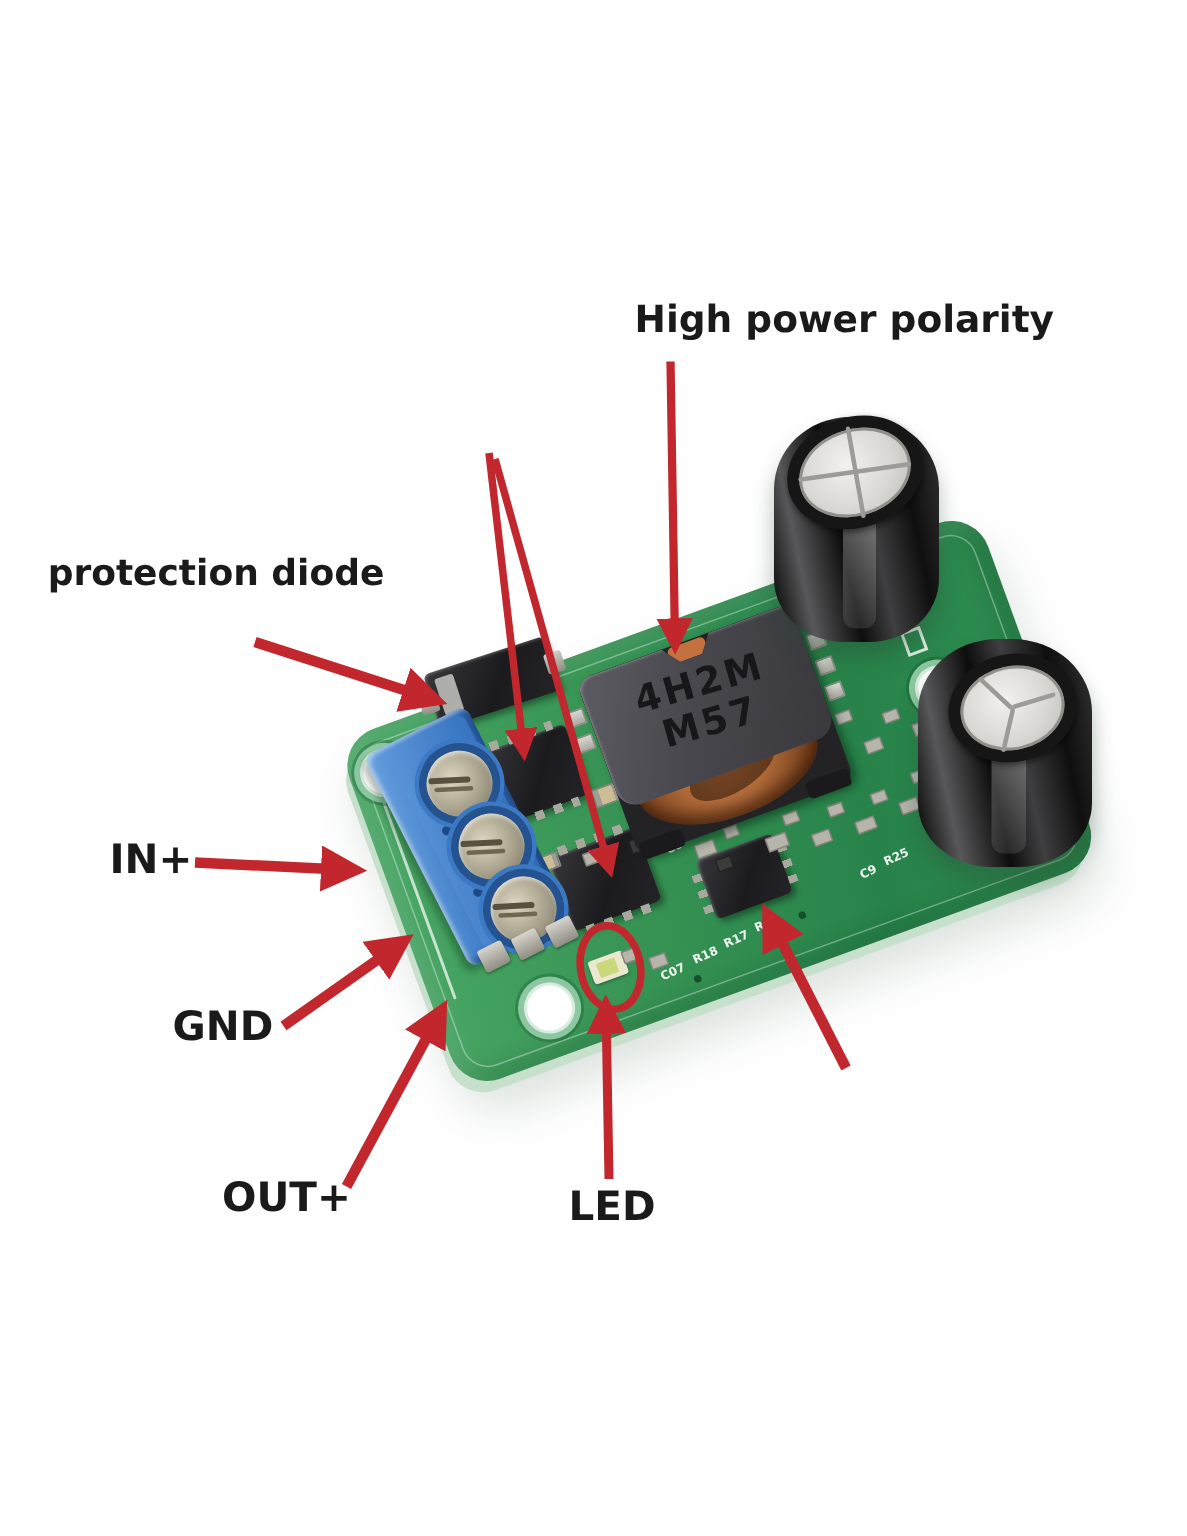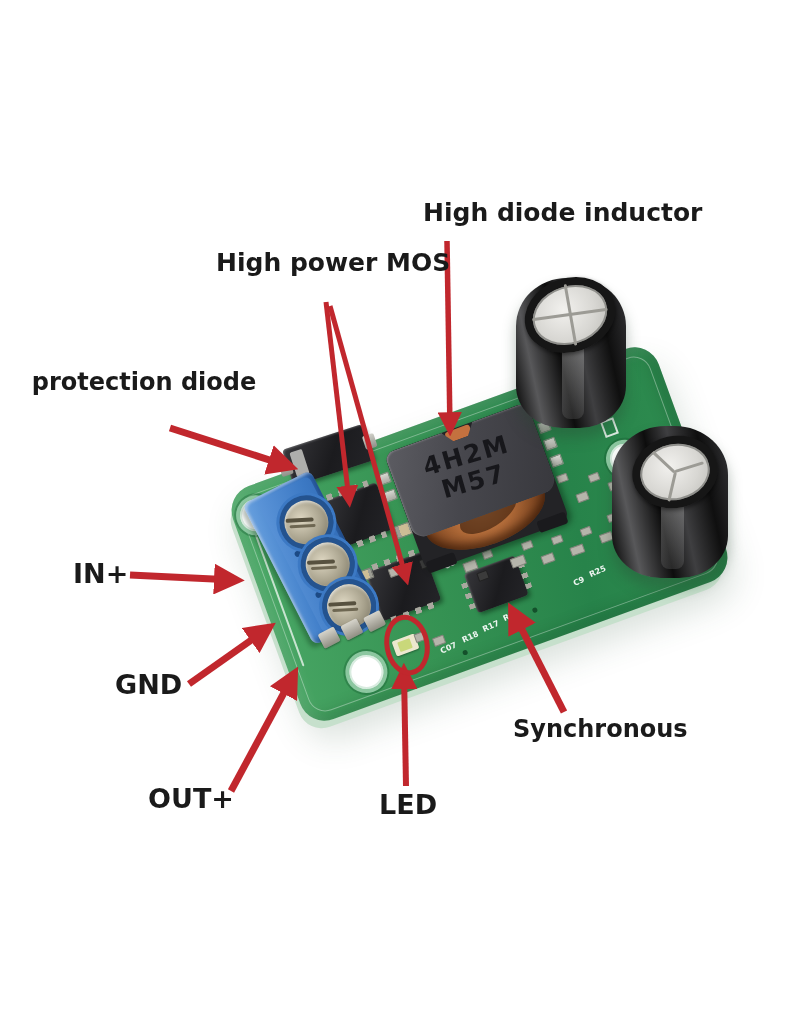--- a/index.html
+++ b/index.html
@@ -249,26 +249,24 @@
     <line x1="330" y1="306" x2="406" y2="578" stroke="#c1272d" stroke-width="5" marker-end="url(#ah)"></line>
     <line x1="170" y1="428" x2="288" y2="466" stroke="#c1272d" stroke-width="7" marker-end="url(#ah)"></line>
     <line x1="130" y1="575" x2="234" y2="580" stroke="#c1272d" stroke-width="7" marker-end="url(#ah)"></line>
     <line x1="189" y1="684" x2="267" y2="629" stroke="#c1272d" stroke-width="7" marker-end="url(#ah)"></line>
     <line x1="231" y1="791" x2="293" y2="676" stroke="#c1272d" stroke-width="7" marker-end="url(#ah)"></line>
     <line x1="406" y1="786" x2="404" y2="672" stroke="#c1272d" stroke-width="6" marker-end="url(#ah)"></line>
     <line x1="564" y1="712" x2="513" y2="612" stroke="#c1272d" stroke-width="7" marker-end="url(#ah)"></line>
     <ellipse cx="407" cy="645" rx="20" ry="28" fill="none" stroke="#c1272d" stroke-width="5" transform="rotate(-10 407 645)"></ellipse>
   </svg>
 
-  <div class="lbl" style="left:423px;top:198px;font-size:25px;">High diode inductor</div>
-  <div class="lbl" style="left:216px;top:248px;font-size:25px;">High power MOS</div>
+  <div class="lbl" style="left:423px;top:198px;font-size:25px;">High power polarity</div>
   <div class="lbl" style="left:28px;top:369px;width:232px;text-align:center;font-size:24px;line-height:27px;">
     <div>protection diode</div>
   </div>
   <div class="lbl" style="left:73px;top:558px;font-size:27px;">IN+</div>
   <div class="lbl" style="left:115px;top:669px;font-size:27px;">GND</div>
   <div class="lbl" style="left:148px;top:783px;font-size:27px;">OUT+</div>
   <div class="lbl" style="left:379px;top:789px;font-size:27px;">LED</div>
   <div class="lbl" style="left:513px;top:715px;font-size:24px;line-height:28px;">
-    <div>Synchronous</div>
   </div>
 
 </div>
 
 </body></html>

